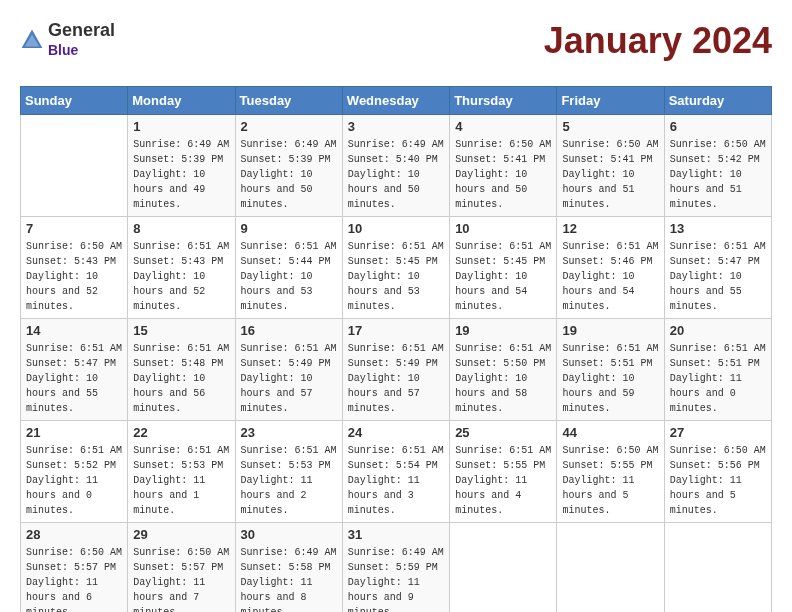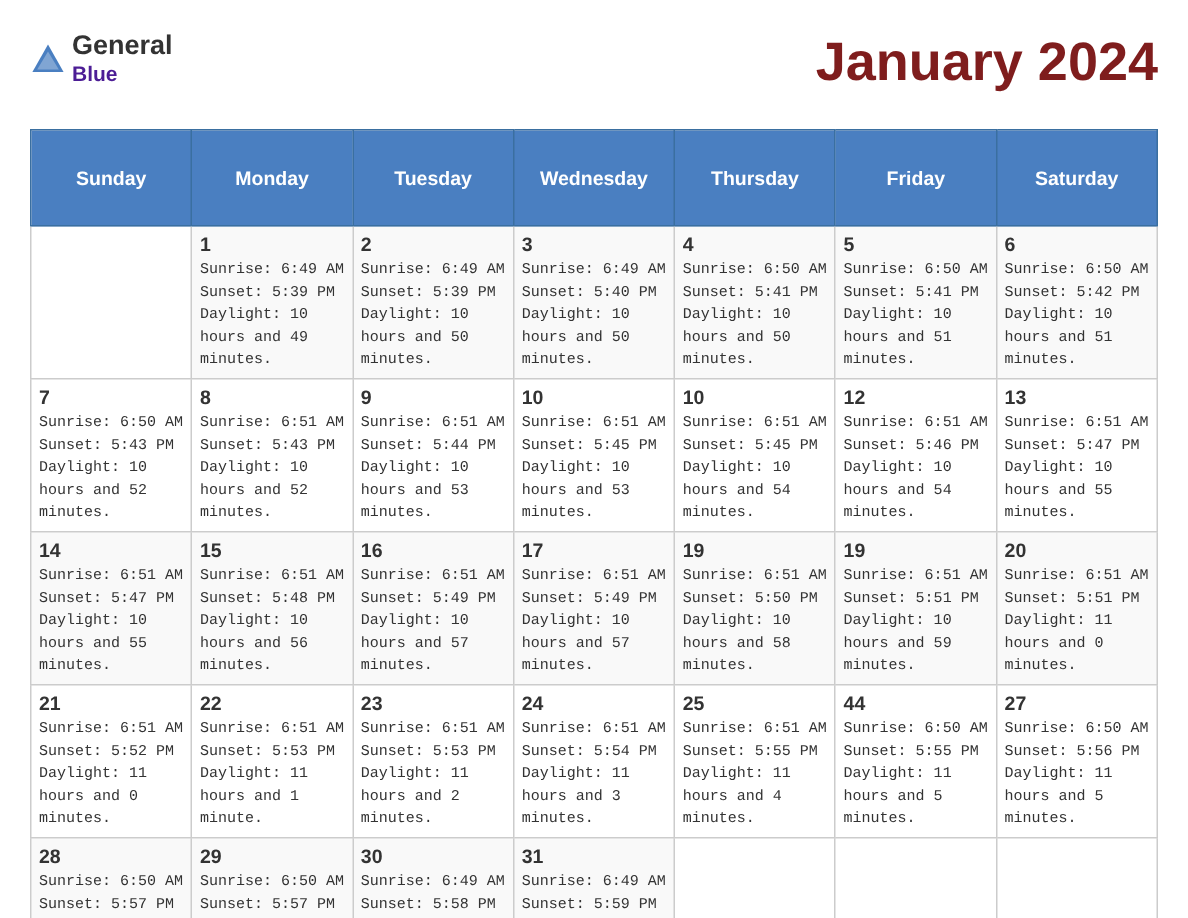--- a/index.html
+++ b/index.html
@@ -48,22 +48,22 @@
       color: #555;
     }
     table {
       width: 100%;
       border-collapse: collapse;
       font-size: 11px;
     }
     thead tr th {
       background-color: #4a7fc1;
       color: #fff;
-      padding: 24px 4px;
-      text-align: center;
+      padding: 6px 4px;
+      text-align: left;
       font-size: 13px;
       font-weight: bold;
       border: 1px solid #3a6fa0;
     }
     tbody tr td {
       vertical-align: top;
       padding: 4px 5px;
       border: 1px solid #ccc;
       height: 85px;
       width: 107px;

